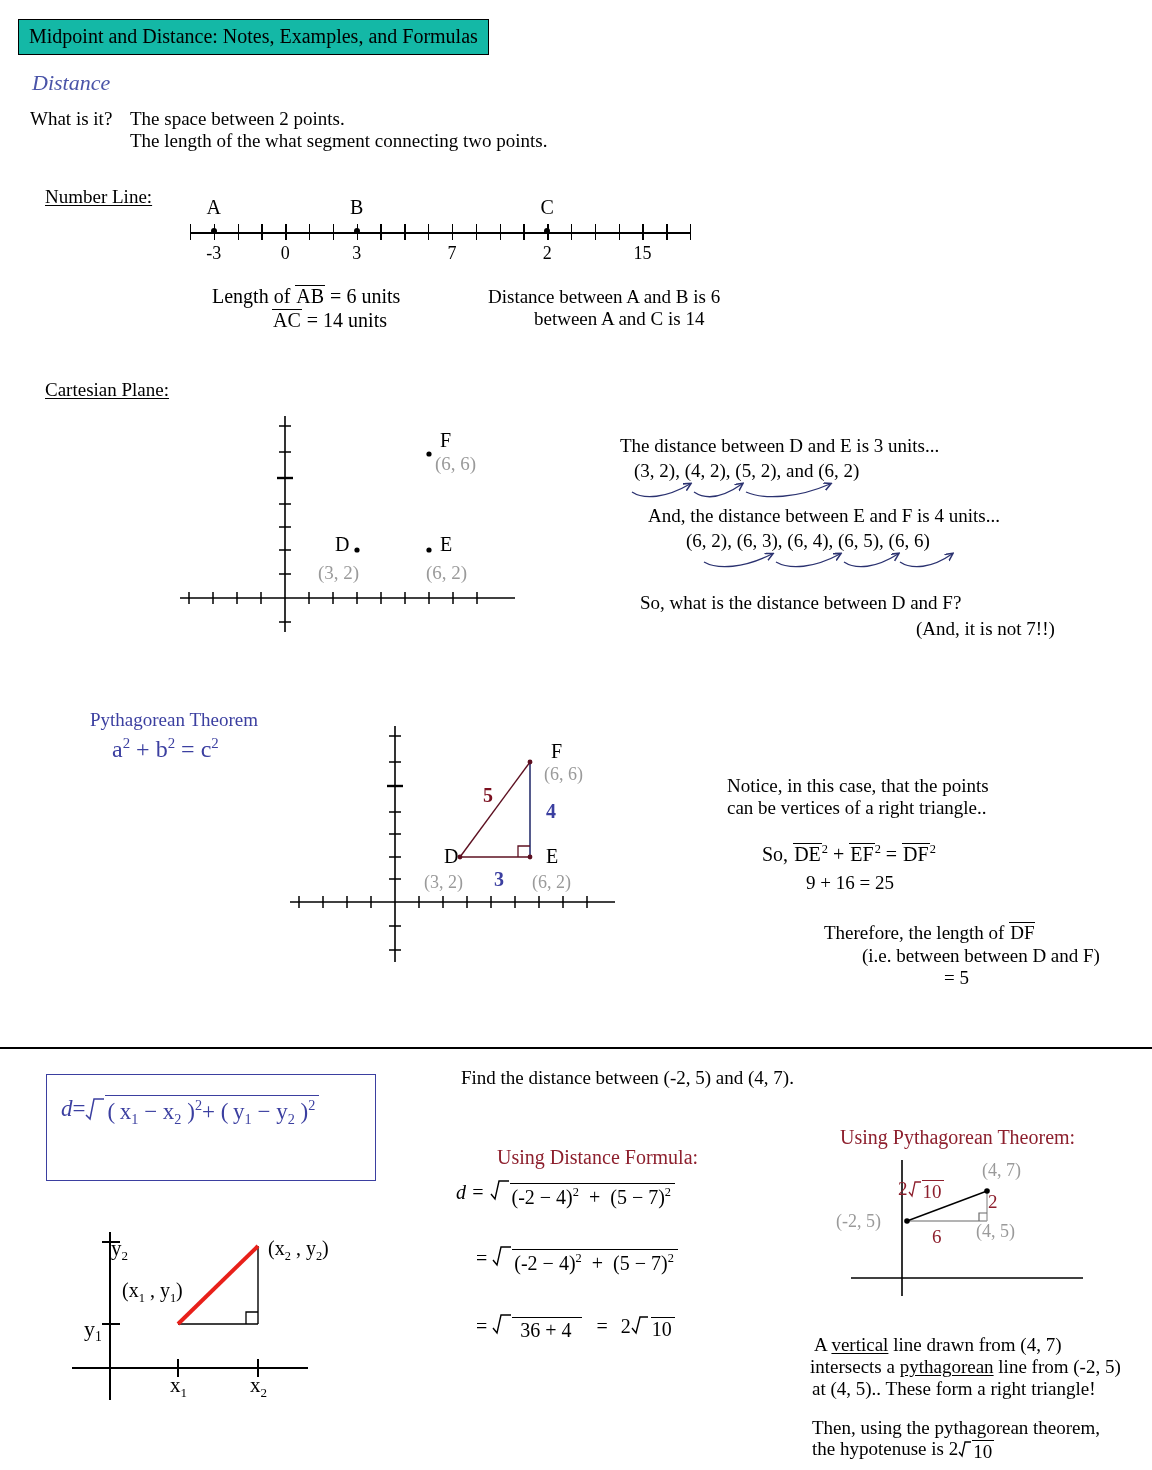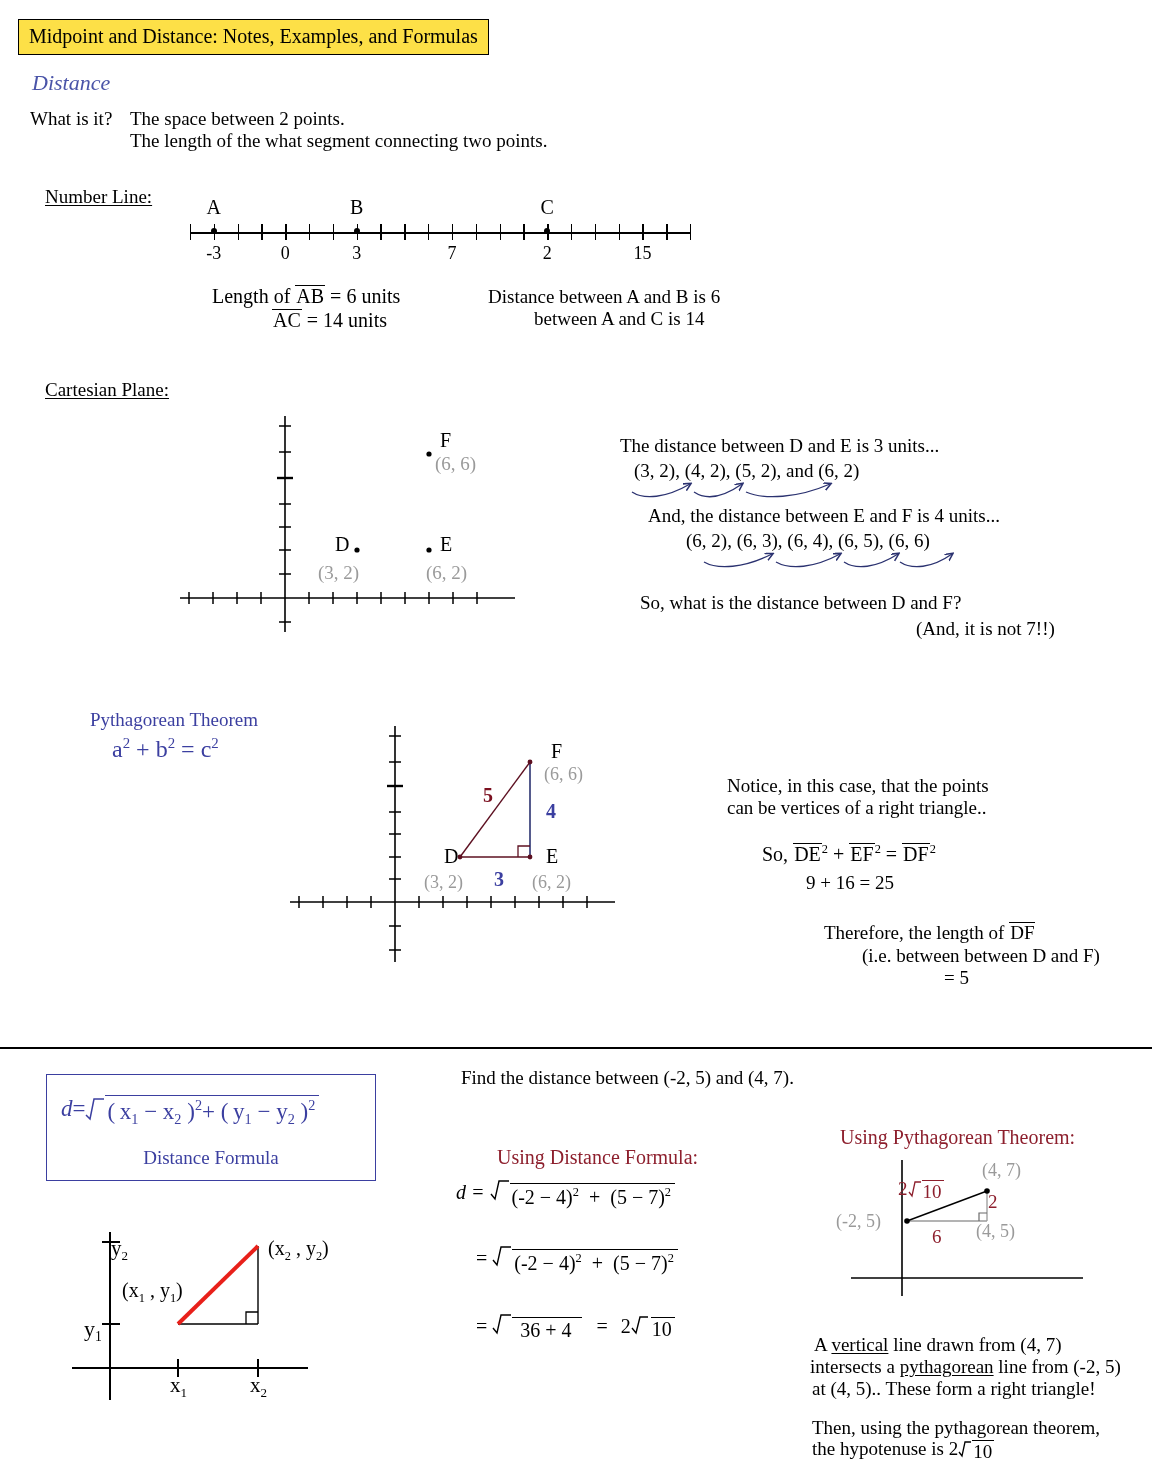--- a/index.html
+++ b/index.html
@@ -13,21 +13,21 @@
   }
   .abs{position:absolute;}
   .nw{white-space:nowrap;}
 
   
   #title-box{
     left:18px;top:19px;
     border:1.5px solid #000;
     padding:5px 10px 6px 10px;
     font-size:20px;
-    background:#fde047;
+    background:#14b8a6;
   }
 
   
   .section-heading{
     color:#4a54a8;
     font-style:italic;
     font-size:22px;
   }
   .underlined-label{
     font-size:19px;
@@ -316,21 +316,20 @@
   <div class="abs fml nw" style="left:14px;top:20px;font-size:23px;color:#3b3fa0;">
     <span class="ital">d</span><span>=</span><span class="rad">
         <span class="rad-sign">
           <svg width="20" height="34" viewBox="0 0 20 34">
             <path d="M1,22 L5,26 L9,6 L19,6" fill="none" stroke="#3b3fa0" stroke-width="1.5"></path>
           </svg>
         </span>
         <span class="rad-body">( x<sub class="sb">1</sub> − x<sub class="sb">2</sub> )<sup class="pw">2</sup>+ ( y<sub class="sb">1</sub> − y<sub class="sb">2</sub> )<sup class="pw">2</sup></span>
       </span>
   </div>
-  <div id="df-caption">Distance Formula</div>
 </div>
 
 <div class="abs" style="left:68px;top:1228px;">
   <svg width="250" height="180" viewBox="0 0 250 180">
     <line x1="4" y1="140" x2="240" y2="140" stroke="#000" stroke-width="2"></line>
     <line x1="42" y1="4" x2="42" y2="172" stroke="#000" stroke-width="2"></line>
     <g stroke="#000" stroke-width="2">
       <line x1="34" y1="14" x2="52" y2="14"></line>
       <line x1="34" y1="96" x2="52" y2="96"></line>
       <line x1="110" y1="131" x2="110" y2="149"></line>

